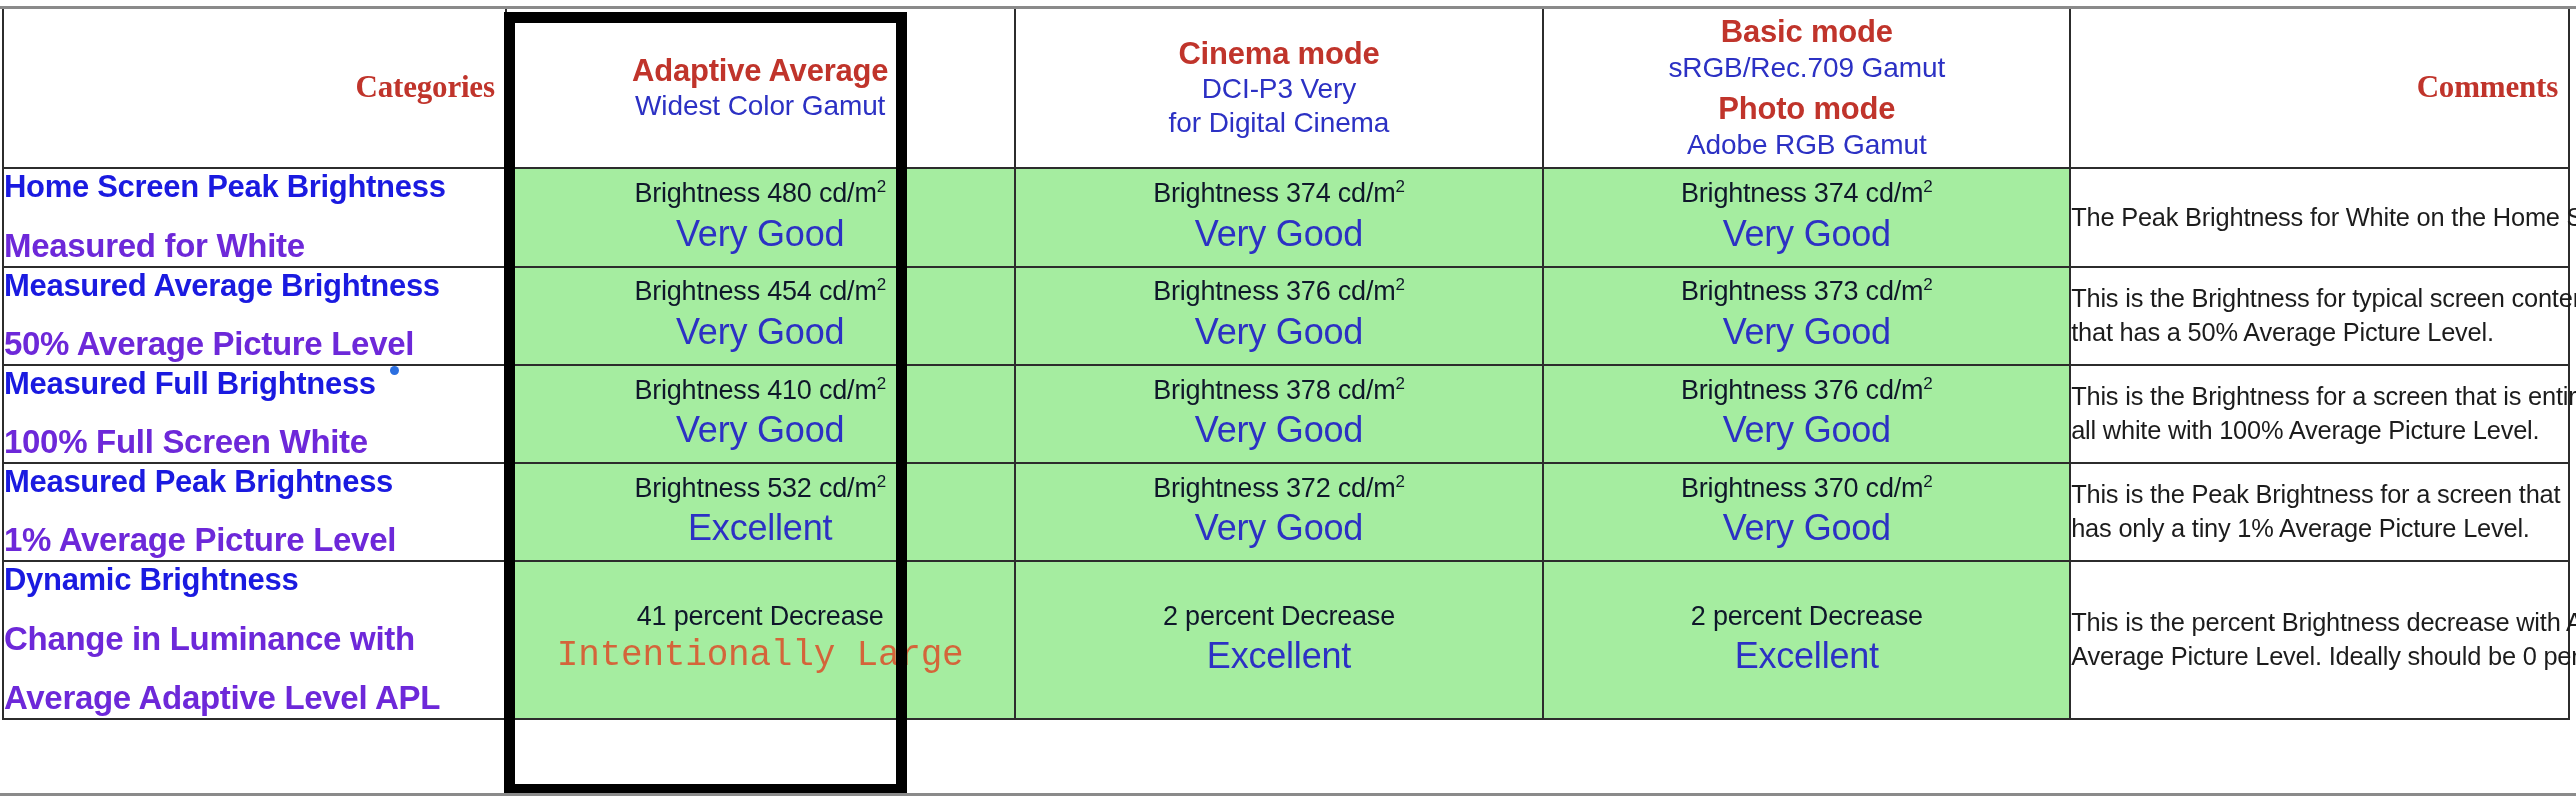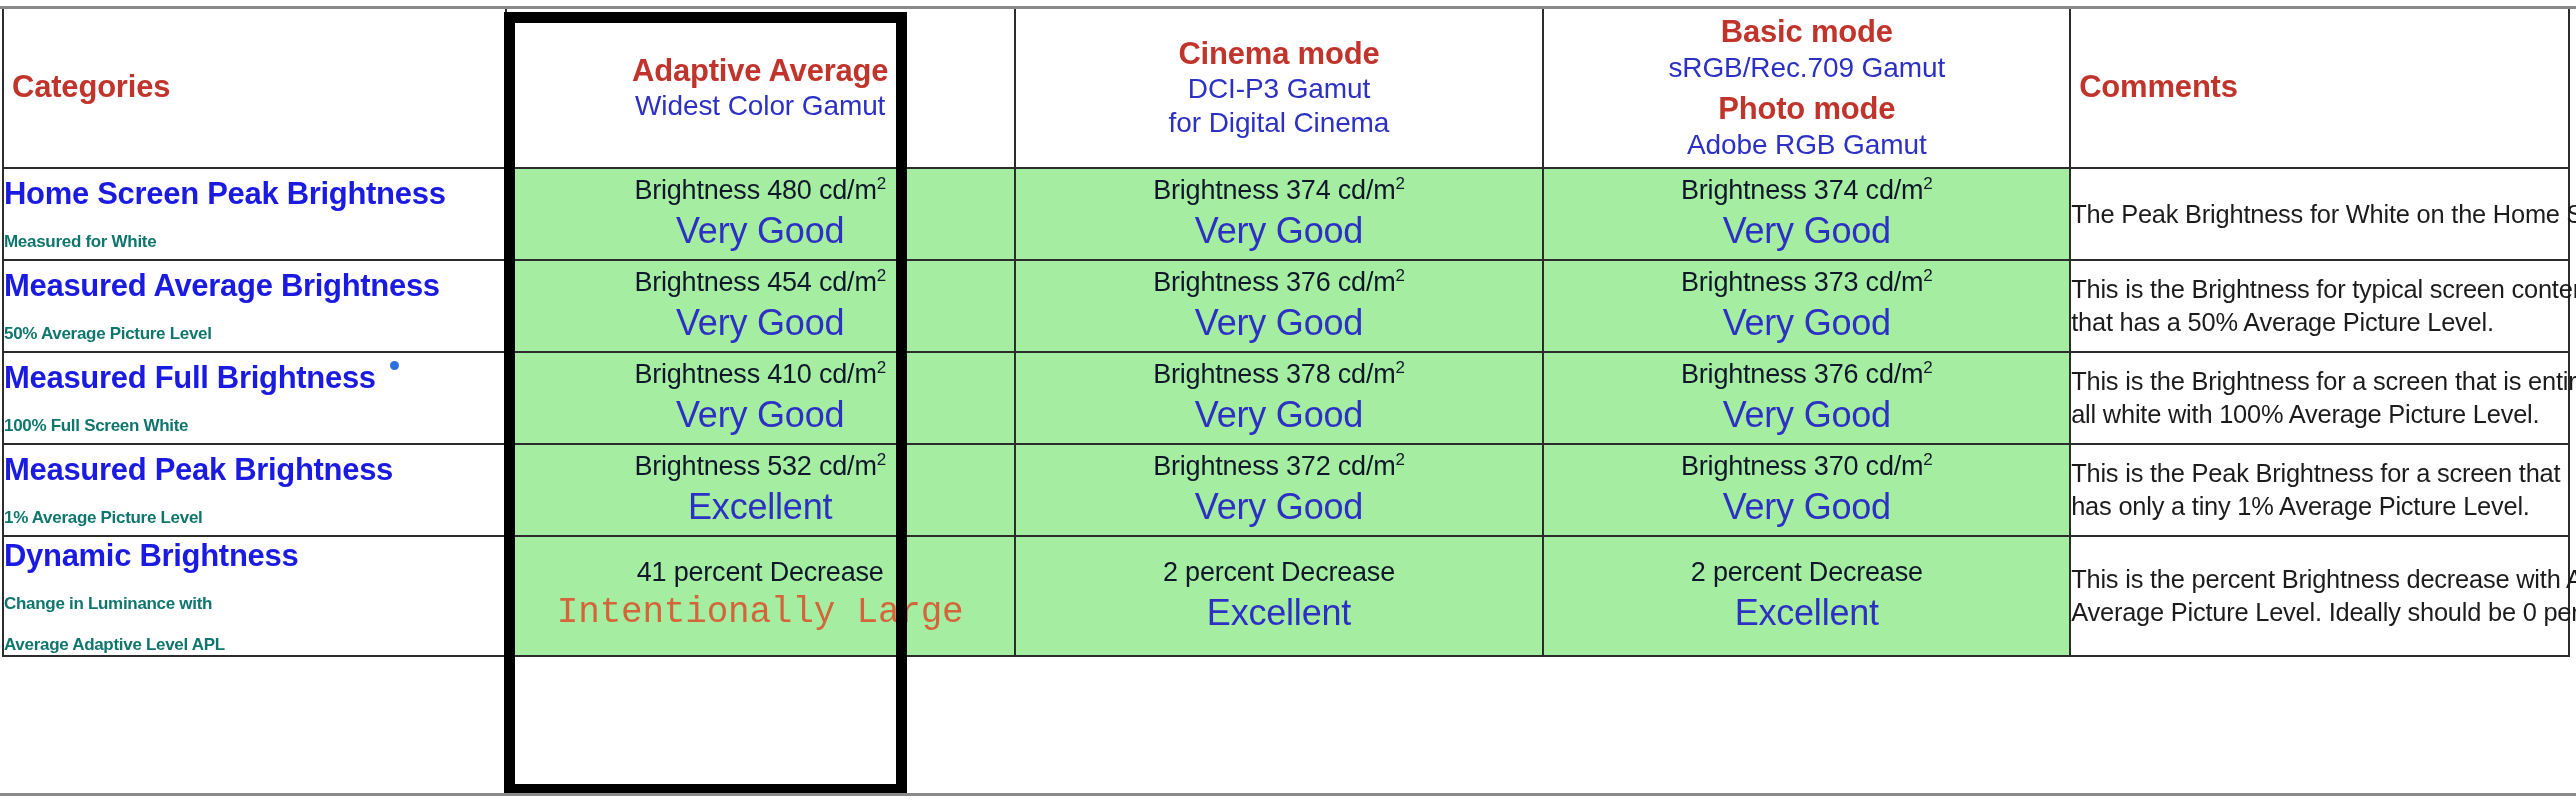--- a/index.html
+++ b/index.html
@@ -36,34 +36,34 @@
   tr.head td{height:124px;}
   .hwrap{padding:6px 10px;text-align:center;}
   .h-red{
     color:#c0342b;font-weight:bold;font-size:31px;line-height:1.18;
     letter-spacing:-0.2px;
   }
   .h-blue{
     color:#2c31c4;font-size:28px;line-height:1.2;font-weight:400;
     letter-spacing:-0.1px;
   }
-  .hwrap.left{text-align:left;padding-left:8px;}
+  .hwrap.left{text-align:right;padding-left:8px;font-family:Liberation Serif, serif;}
   .gap6{height:7px;}
 
   
   tr.data td{height:90px;}
   tr.data.tall td{height:118px;}
 
   .catcell{padding:4px 0 4px 16px;text-align:left;position:relative;}
   .cat-title{
     color:#1a1ae0;font-weight:bold;font-size:31px;line-height:1.18;
     letter-spacing:-0.3px;display:inline-block;
   }
   .cat-sub{
-    color:#0f766e;font-weight:bold;font-size:17px;line-height:1.2;
+    color:#6d28d9;font-weight:bold;font-size:33px;line-height:1.2;
     letter-spacing:-0.3px;
     margin-top:20px;
   }
   .dot-mark{
     display:inline-block;width:9px;height:9px;border-radius:50%;
     background:#2b6fe0;vertical-align:super;margin-left:14px;
     position:relative;top:-12px;
   }
 
   .val{background:#a5eda0 !important;text-align:center;padding:4px 6px;}
@@ -129,21 +129,21 @@
         </td>
         <td>
           <div class="hwrap">
             <div class="h-red">Adaptive Average</div>
             <div class="h-blue">Widest Color Gamut</div>
           </div>
         </td>
         <td>
           <div class="hwrap">
             <div class="h-red">Cinema mode</div>
-            <div class="h-blue">DCI-P3 Gamut</div>
+            <div class="h-blue">DCI-P3 Very</div>
             <div class="h-blue">for Digital Cinema</div>
           </div>
         </td>
         <td>
           <div class="hwrap">
             <div class="h-red">Basic mode</div>
             <div class="h-blue">sRGB/Rec.709 Gamut</div>
             <div class="gap6"></div>
             <div class="h-red">Photo mode</div>
             <div class="h-blue">Adobe RGB Gamut</div>

